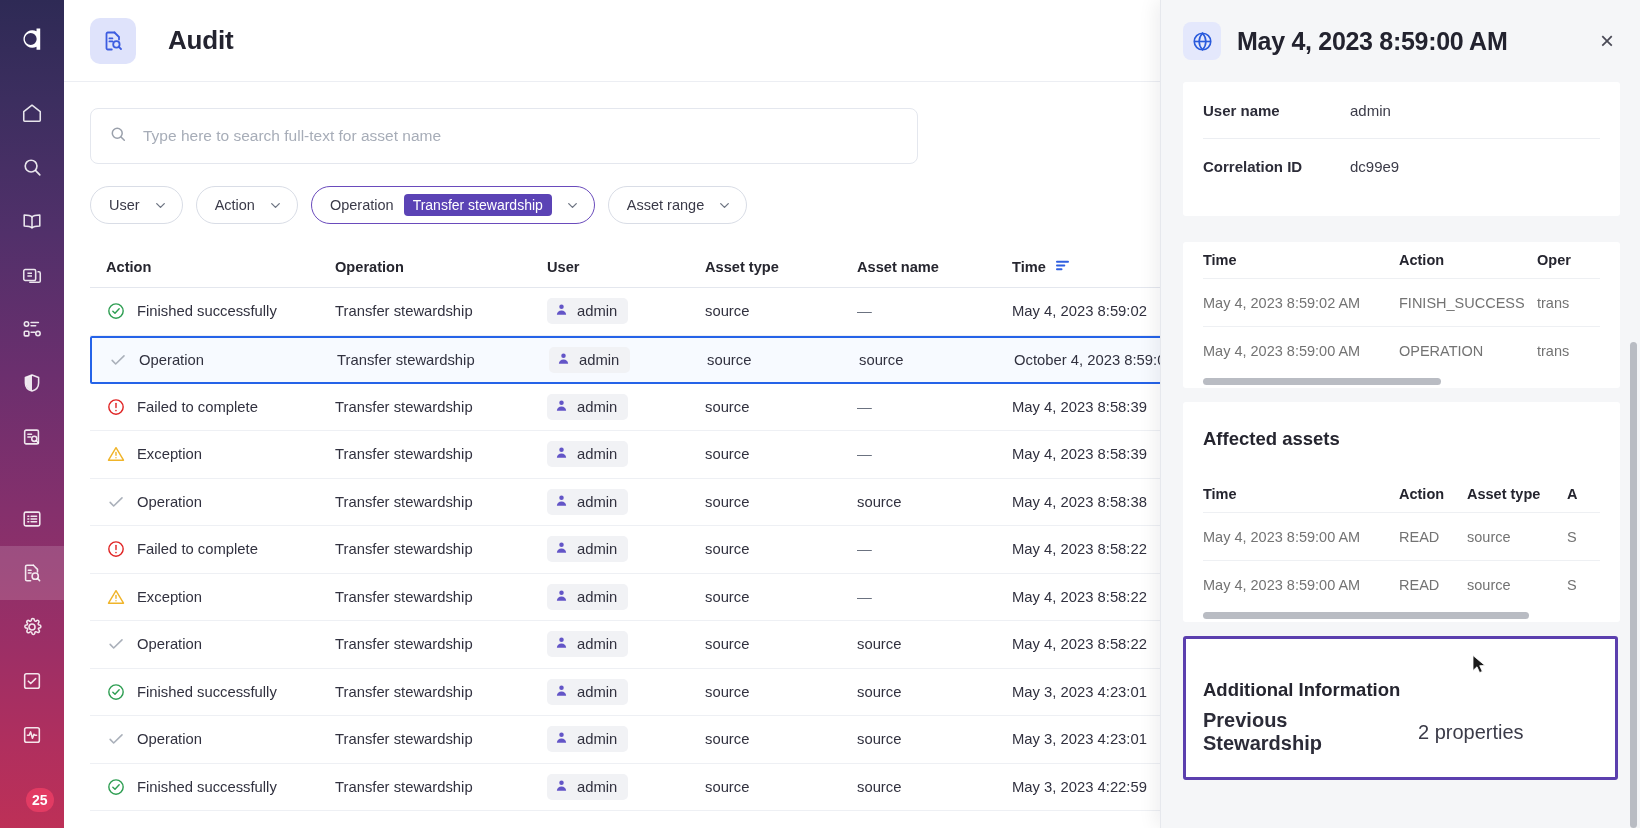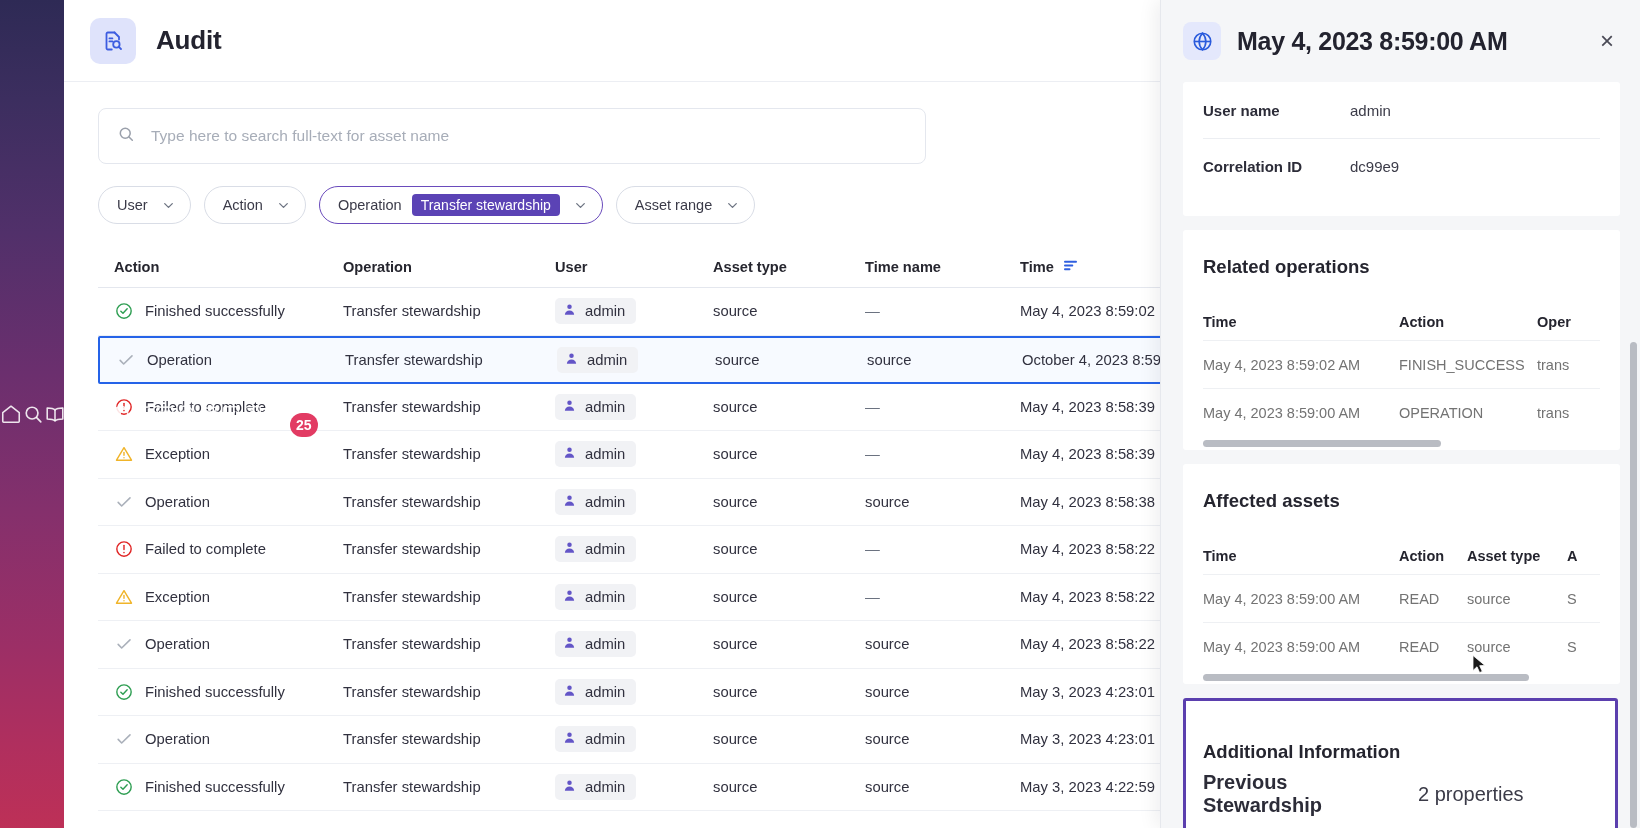--- a/index.html
+++ b/index.html
@@ -12,21 +12,21 @@
   }
   .app { position: relative; width: 1640px; height: 828px; display: flex; }
 
   
   .rail {
     width: 64px; height: 828px; flex: 0 0 64px;
     background: linear-gradient(180deg,
       #2e2a55 0%, #3c2e5f 12%, #51306a 28%,
       #6b2f6e 45%, #85306c 62%, #9c2f66 78%,
       #b02f5e 90%, #bd3057 100%);
-    display: flex; flex-direction: row; align-items: center;
+    display: flex; flex-direction: column; align-items: center;
     position: relative; z-index: 5;
   }
   .rail-logo {
     margin-top: 22px; margin-bottom: 30px;
     width: 34px; height: 34px;
     display: flex; align-items: center; justify-content: center;
     color: #fff;
   }
   .rail-item {
     width: 64px; height: 54px;
@@ -56,25 +56,25 @@
     display: flex; align-items: center; padding-left: 26px;
     background: #fff;
   }
   .title-icon {
     width: 46px; height: 46px; border-radius: 10px;
     background: #dfe3fb; color: #3c5ce0;
     display: flex; align-items: center; justify-content: center;
   }
   .title-icon svg { width: 24px; height: 24px; }
   .page-title {
-    margin-left: 20px; font-size: 26px; font-weight: 600;
+    margin-left: 32px; font-size: 26px; font-weight: 600;
     letter-spacing: -.2px; color: #23232f;
   }
 
-  .content { padding: 26px 0 0 34px; }
+  .content { padding: 26px 0 0 26px; }
 
   .searchbar {
     width: 828px; height: 56px;
     border: 1px solid #e4e7ee; border-radius: 8px;
     display: flex; align-items: center; padding: 0 18px;
     background: #fff;
   }
   .searchbar svg { width: 18px; height: 18px; color: #9aa0ab; flex: 0 0 18px; }
   .search-input {
     border: 0; outline: 0; margin-left: 16px;
@@ -378,21 +378,21 @@
           </span>
         </div>
       </div>
 
       <div class="tbl">
         <div class="tr head">
           <div class="c-action">Action</div>
           <div class="c-op">Operation</div>
           <div class="c-user">User</div>
           <div class="c-atype">Asset type</div>
-          <div class="c-aname">Time name</div>
+          <div class="c-aname">Asset name</div>
           <div class="c-time">
             <span>Time</span>
             <span>
               <svg width="15" height="13" viewBox="0 0 16 14" fill="none" stroke="#2f5fe0" stroke-width="2" stroke-linecap="round">
                   <path d="M2 3h12M2 7h8M2 11h5"></path>
                 </svg>
             </span>
           </div>
         </div>
         <div id="rows">
@@ -639,21 +639,20 @@
           <div class="v">admin</div>
         </div>
         <div class="kv">
           <div class="k">Correlation ID</div>
           <div class="v">dc99e9</div>
         </div>
         <div style="height:22px"></div>
       </div>
 
       <div class="card">
-        <div class="card-title">Related operations</div>
         <div class="ptbl">
           <div class="ptr phead">
             <div class="pc-time">Time</div>
             <div class="pc-act">Action</div>
             <div class="pc-op">Oper</div>
           </div>
           <div class="ptr">
             <div class="pc-time">May 4, 2023 8:59:02 AM</div>
             <div class="pc-act">FINISH_SUCCESS</div>
             <div class="pc-op">trans</div>

